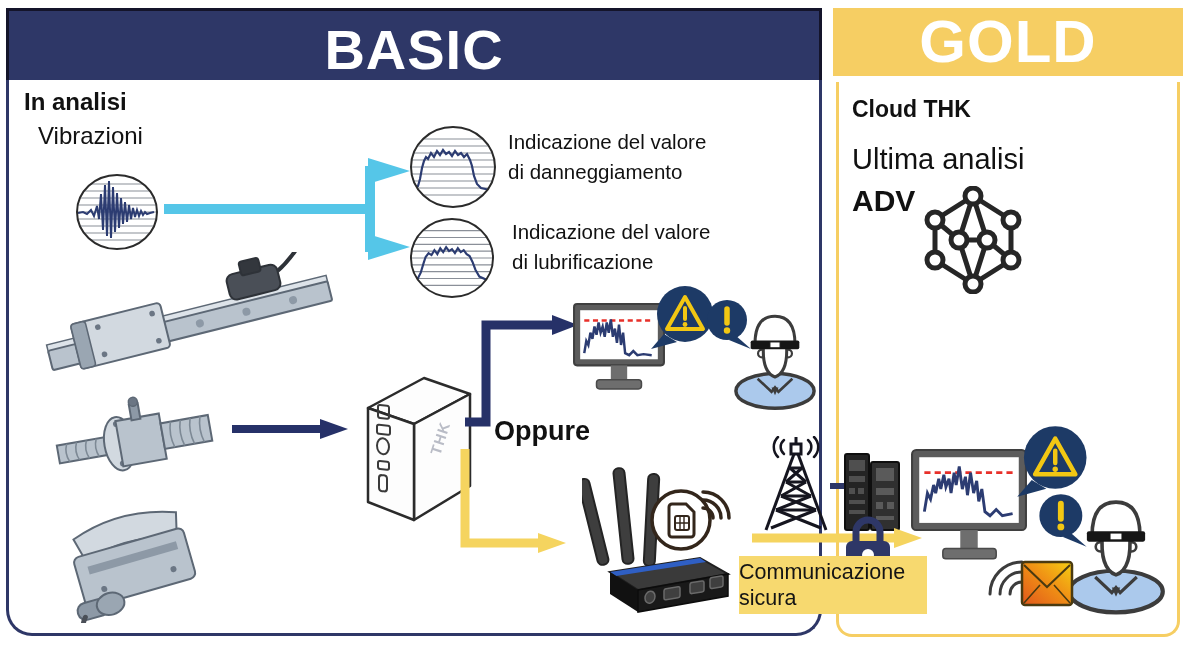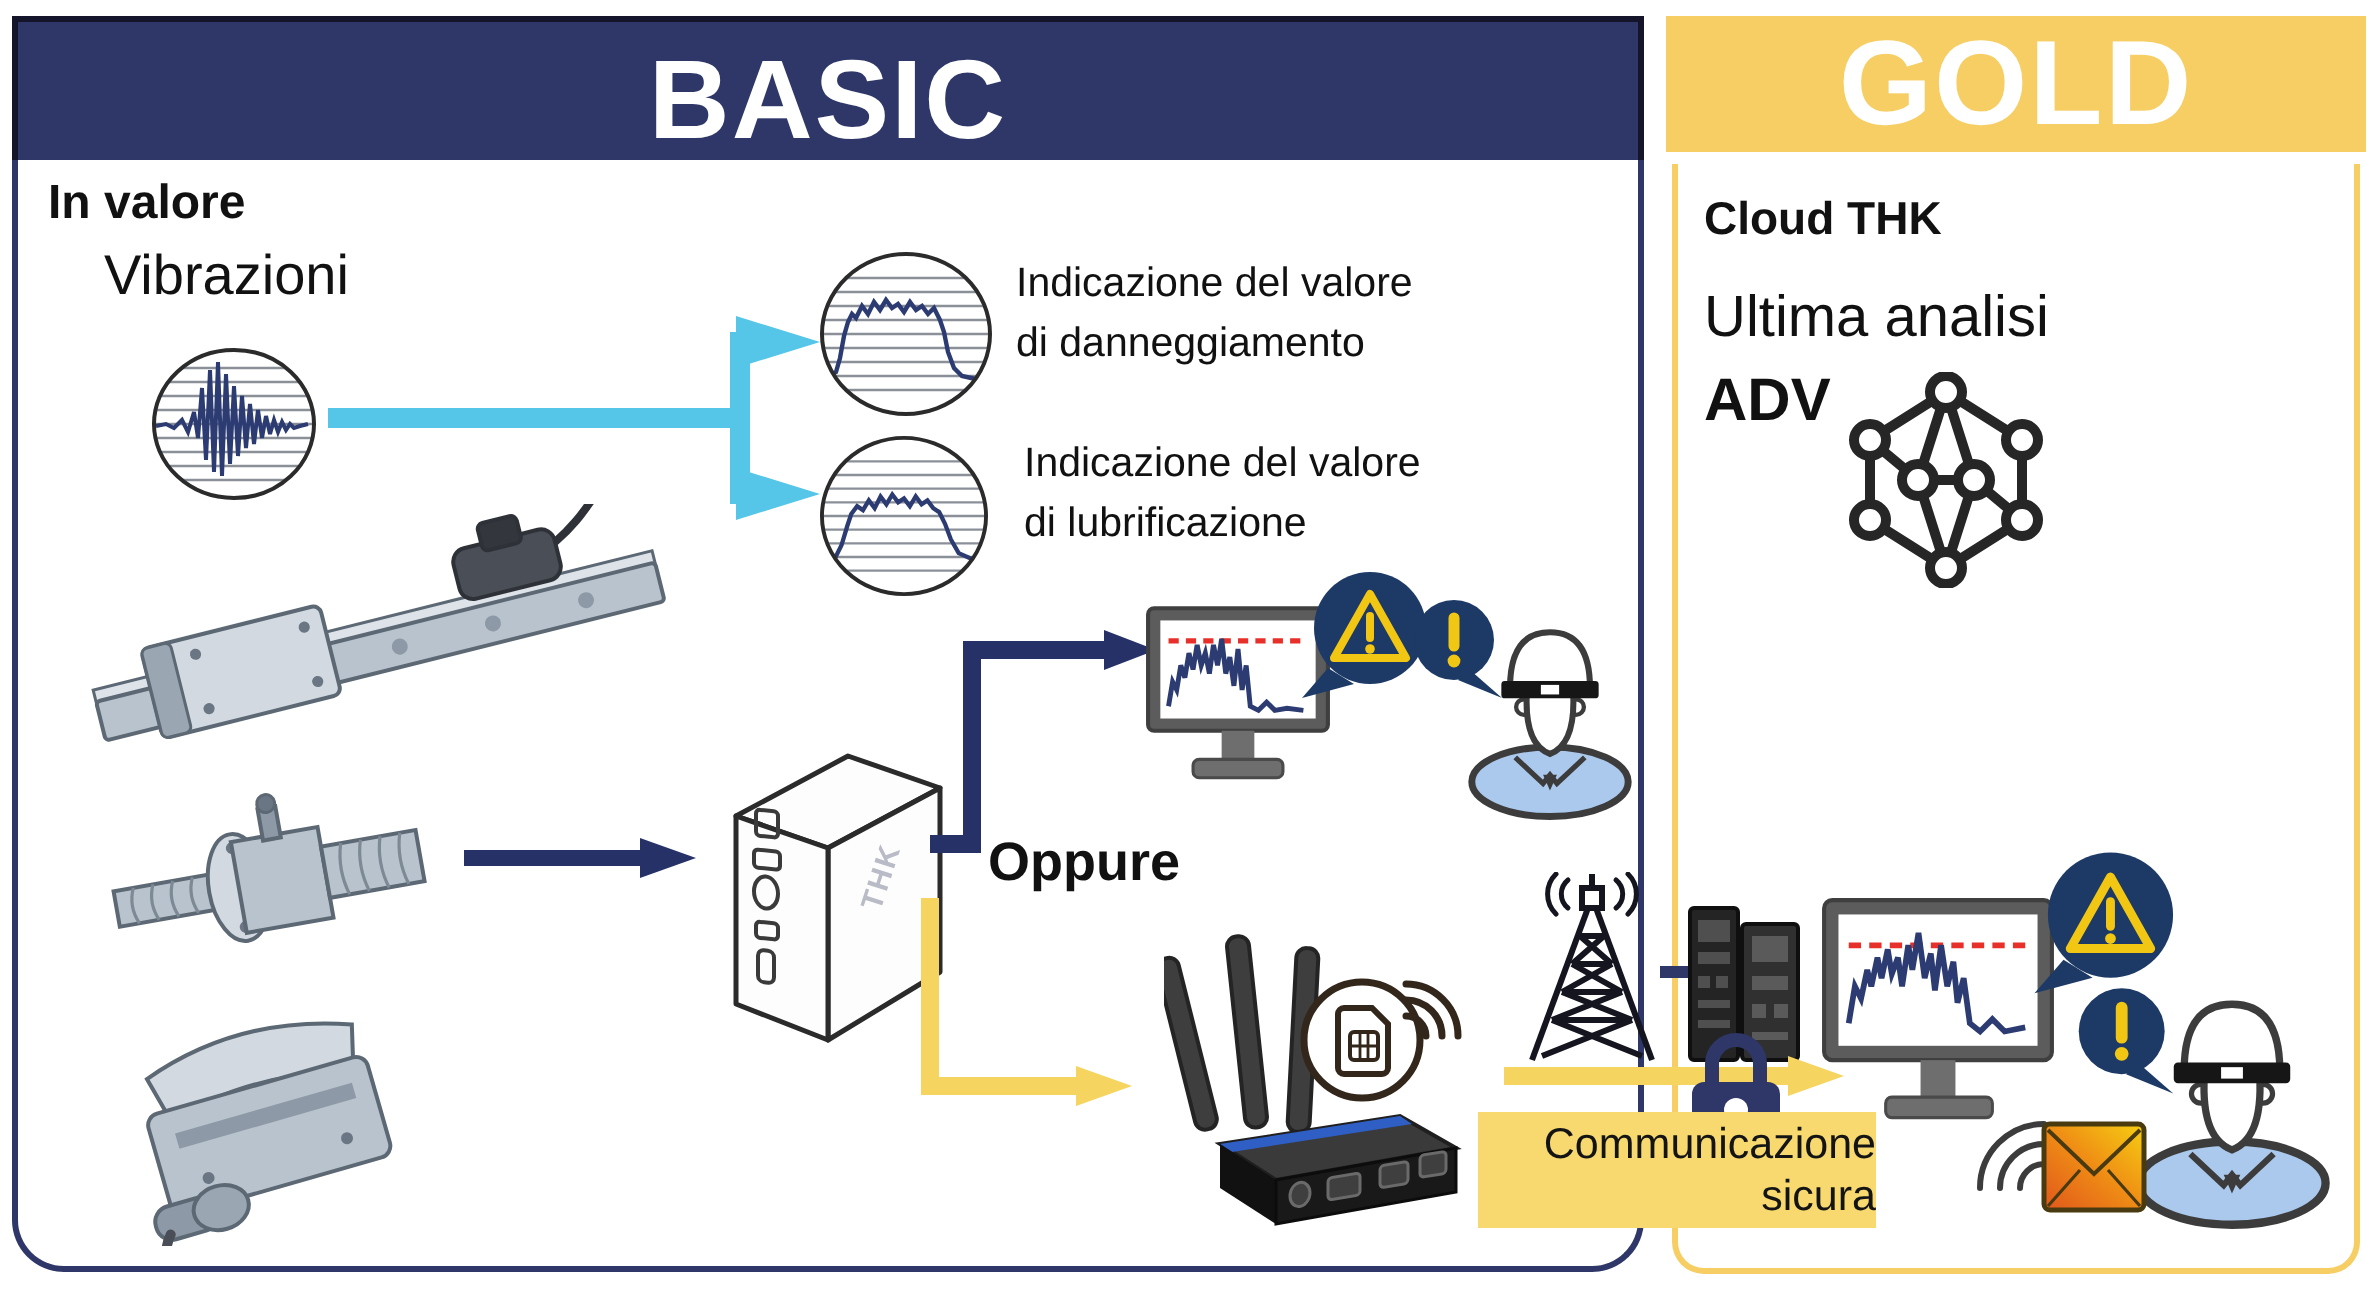--- a/index.html
+++ b/index.html
@@ -17,22 +17,22 @@
   .basic-hd{left:6px;top:8px;width:816px;height:84px;background:var(--navy);border:3px solid #14142a;}
   .gold-hd{left:833px;top:8px;width:350px;height:68px;background:var(--gold);}
   .gold-hd .t{font-size:60px;}
   .basic-bd{left:6px;top:80px;width:816px;height:556px;box-sizing:border-box;
     border:3px solid var(--navy);border-top:none;border-radius:0 0 26px 26px;background:#fff;}
   .gold-bd{left:836px;top:82px;width:344px;height:555px;box-sizing:border-box;
     border:3px solid var(--gold);border-top:none;border-radius:0 0 16px 16px;background:#fff;}
   .lbl{color:#111;white-space:nowrap;}
   .b{font-weight:bold;}
   .cap{font-size:20.5px;line-height:30px;color:#111;white-space:nowrap;}
-  .comm{background:var(--comm-box);display:flex;flex-direction:column;align-items:flex-end;
-    justify-content:center;font-size:21.5px;line-height:26px;color:#141414;padding-left:11px;}
+  .comm{background:var(--comm-box);display:flex;flex-direction:column;align-items:flex-start;
+    justify-content:center;font-size:21.5px;line-height:26px;color:#141414;}
   svg{display:block;}
   .z5{z-index:5;}
   .steel{fill:#b9c3cd;stroke:#5d6875;stroke-width:2;}
   .steel-lt{fill:#d2d9e0;stroke:#5d6875;stroke-width:2;}
   .steel-dk{fill:#8d99a6;stroke:#5d6875;stroke-width:2;}
 </style>
 </head>
 <body>
 
 <div class="stage">
@@ -40,22 +40,22 @@
   <div class="abs panel-hd basic-hd">
     <span class="t">BASIC</span>
   </div>
   <div class="abs basic-bd"></div>
 
   <div class="abs panel-hd gold-hd">
     <span class="t">GOLD</span>
   </div>
   <div class="abs gold-bd"></div>
 
-  <div class="abs lbl b" style="left:24px;top:88px;font-size:24px;">In valore</div>
-  <div class="abs lbl" style="left:52px;top:122px;font-size:28px;">Vibrazioni</div>
+  <div class="abs lbl b" style="left:24px;top:88px;font-size:24px;">In analisi</div>
+  <div class="abs lbl" style="left:38px;top:122px;font-size:24px;">Vibrazioni</div>
 
   <svg class="abs" style="left:74px;top:172px;" width="86" height="80" viewBox="0 0 86 80">
     <defs>
         <clipPath id="vc">
           <ellipse cx="43" cy="40" rx="40" ry="37"></ellipse>
         </clipPath>
       </defs>
     <g clip-path="url(#vc)" stroke="#8a8f98" stroke-width="1.2">
       <line x1="2" y1="12" x2="84" y2="12"></line>
         <line x1="2" y1="19" x2="84" y2="19"></line>

